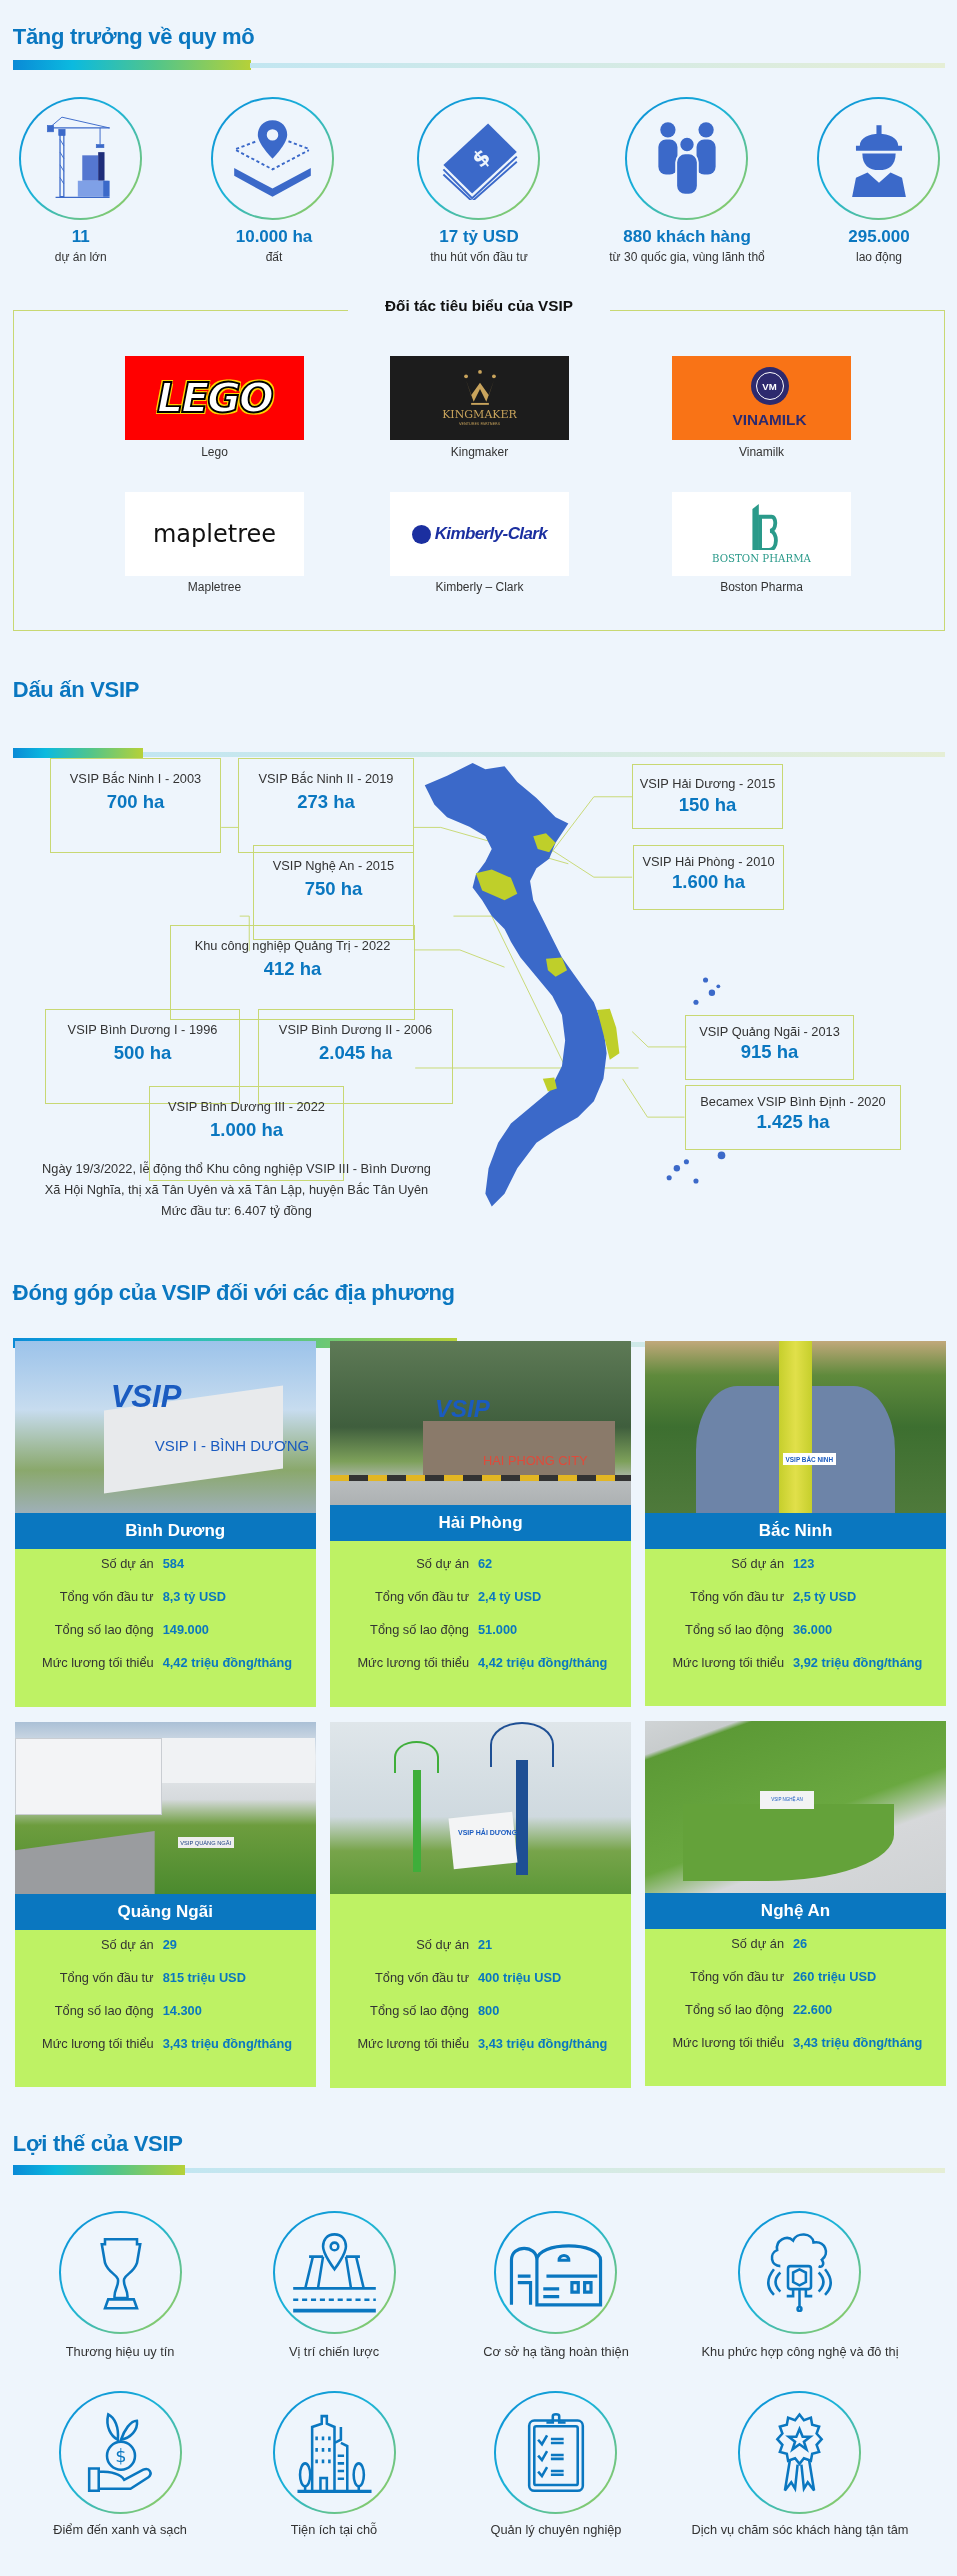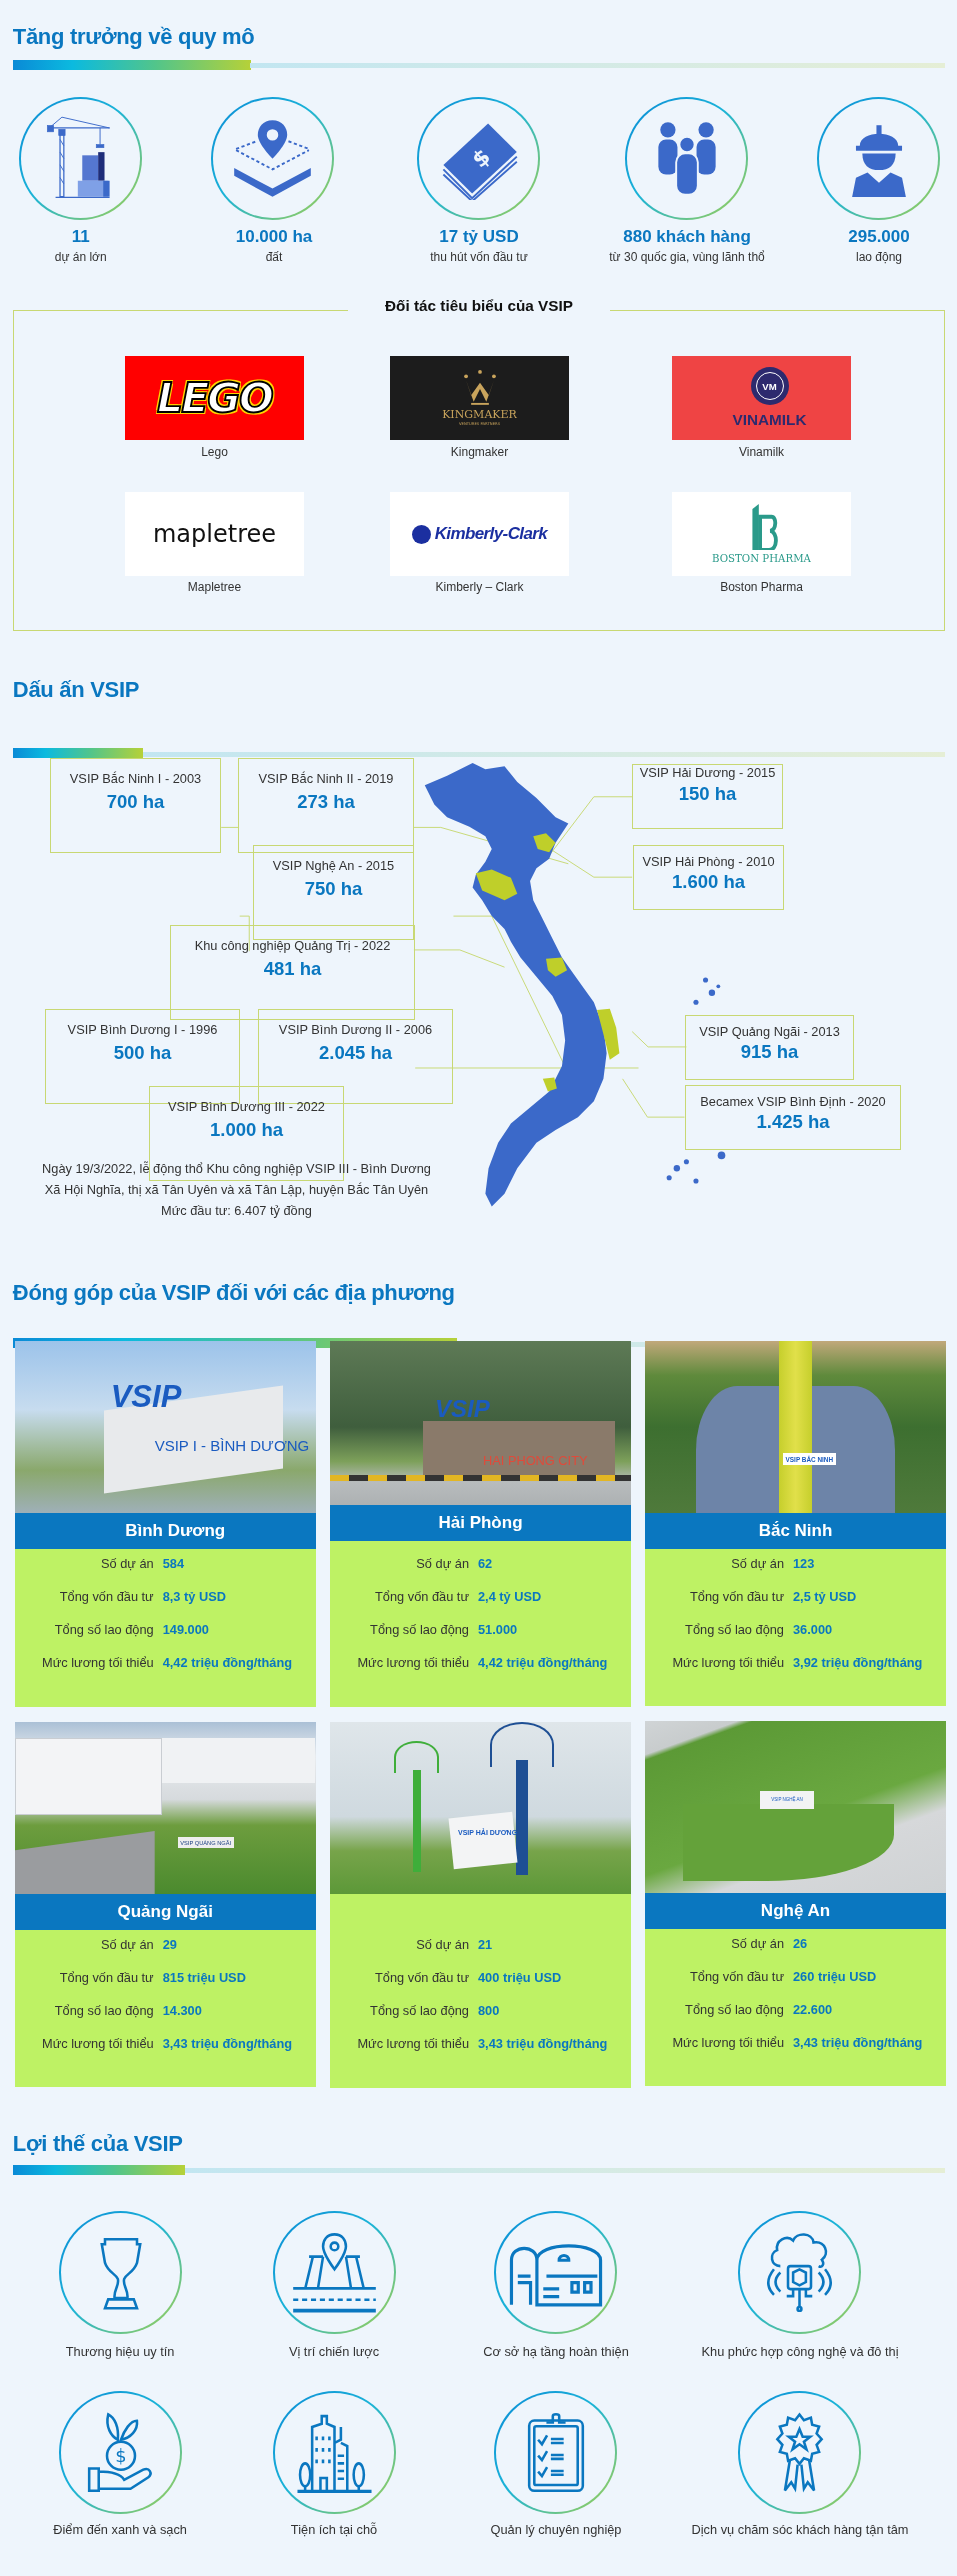--- a/index.html
+++ b/index.html
@@ -157,21 +157,21 @@
           <circle cx="52" cy="10" r="3"></circle>
       <path d="M8 16 L20 50 L30 30 L40 50 L52 16 L44 40 L30 20 L16 40 Z"></path>
           <rect x="16" y="52" width="28" height="3"></rect>
         </g>
     </svg>
     <span style="font-family:'DejaVu Serif',serif;color:#c9a45c;font-size:11px;">KINGMAKER</span>
     <span style="font-family:'DejaVu Sans',sans-serif;color:#c9a45c;font-size:3.8px;">VENTURES PARTNERS</span>
   </div>
   <div class="logo-name" style="left:390px;top:445px;">Kingmaker</div>
 
-  <div class="logo" style="left:672px;top:356px;background:#ef4444;flex-direction:column;padding-left:16px;">
+  <div class="logo" style="left:672px;top:356px;background:#f97316;flex-direction:column;padding-left:16px;">
     <div style="width:38px;height:38px;border-radius:50%;background:#2d2a6e;display:flex;align-items:center;justify-content:center;margin-bottom:5.1px;">
       <div style="width:28px;height:28px;border-radius:50%;border:1.9px solid #fff;color:#fff;font-weight:bold;font-size:9.6px;display:flex;align-items:center;justify-content:center;">VM</div>
     </div>
     <span style="font-weight:bold;font-size:15.3px;color:#2d2a6e;">VINAMILK</span>
   </div>
   <div class="logo-name" style="left:672px;top:445px;">Vinamilk</div>
 
   <div class="logo" style="left:125px;top:492px;background:#fff;">
     <span style="font-family:'DejaVu Sans',sans-serif;font-size:24px;color:#111;">mapletree</span>
   </div>
@@ -242,36 +242,36 @@
   <div class="mbox" style="left:238px;top:758px;width:176px;height:95px;">
     <span class="t">VSIP Bắc Ninh II - 2019</span>
     <span class="v">273 ha</span>
   </div>
   <div class="mbox" style="left:253px;top:845px;width:161px;height:95px;">
     <span class="t">VSIP Nghệ An - 2015</span>
     <span class="v">750 ha</span>
   </div>
   <div class="mbox" style="left:170px;top:925px;width:245px;height:95px;">
     <span class="t">Khu công nghiệp Quảng Trị - 2022</span>
-    <span class="v">481 ha</span>
+    <span class="v">412 ha</span>
   </div>
   <div class="mbox" style="left:45px;top:1009px;width:195px;height:95px;">
     <span class="t">VSIP Bình Dương  I - 1996</span>
     <span class="v">500 ha</span>
   </div>
   <div class="mbox" style="left:258px;top:1009px;width:195px;height:95px;">
     <span class="t">VSIP Bình Dương  II - 2006</span>
     <span class="v">2.045 ha</span>
   </div>
   <div class="mbox" style="left:149px;top:1086px;width:195px;height:95px;">
     <span class="t">VSIP Bình Dương III - 2022</span>
     <span class="v">1.000 ha</span>
   </div>
   <div class="mbox" style="left:632px;top:764px;width:151px;height:65px;">
-    <span class="t" style="margin-top:0;">VSIP Hải Dương - 2015</span>
+    <span class="t" style="margin-top:11px;">VSIP Hải Dương - 2015</span>
     <span class="v" style="margin-top:2.6px;">150 ha</span>
   </div>
   <div class="mbox" style="left:633px;top:845px;width:151px;height:65px;">
     <span class="t" style="margin-top:7.7px;">VSIP Hải Phòng - 2010</span>
     <span class="v" style="margin-top:2.6px;">1.600 ha</span>
   </div>
   <div class="mbox" style="left:685px;top:1015px;width:169px;height:65px;">
     <span class="t" style="margin-top:7.7px;">VSIP Quảng Ngãi - 2013</span>
     <span class="v" style="margin-top:2.6px;">915 ha</span>
   </div>

